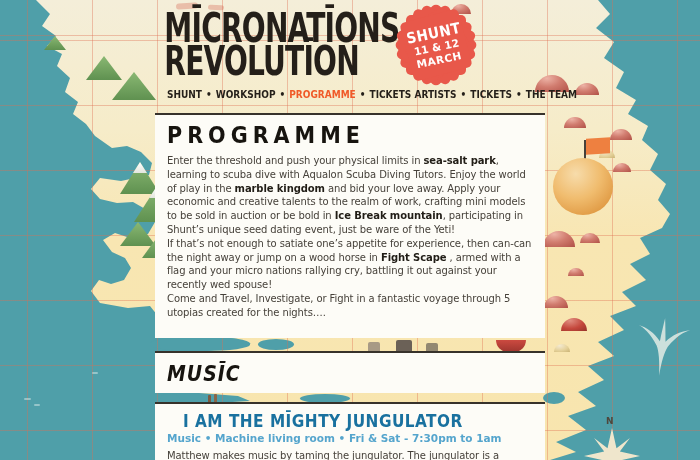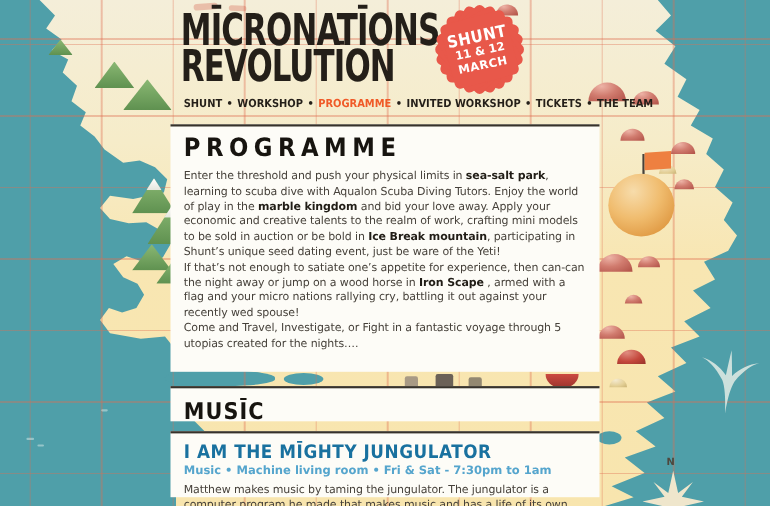--- a/index.html
+++ b/index.html
@@ -59,29 +59,29 @@
   .badge-l2{font-size:10.5px;font-weight:bold;line-height:13px;}
   .badge-l3{font-size:10.5px;font-weight:bold;letter-spacing:.5px;line-height:12px;}
   .nav{position:absolute;left:12px;top:89px;white-space:nowrap;
     font-size:10px;font-weight:bold;font-stretch:condensed;color:var(--ink);}
   .nav a{color:var(--ink);text-decoration:none;}
   .nav a.active{color:var(--accent);}
   .bullet{margin:0 4px;color:var(--ink);}
   .panel{background:var(--panel);border-top:2px solid #37322b;
     padding:5px 12px;box-sizing:border-box;}
   .panel-programme{height:225px;}
-  .panel-music{height:32px;margin-top:13px;}
+  .panel-music{height:42px;margin-top:13px;font-style:italic;}
   .panel-event{height:60px;margin-top:9px;}
   .h2{margin:2px 0 6px;font-size:23px;font-weight:bold;font-stretch:condensed;
     letter-spacing:5px;color:var(--heading);}
   .h2.music{font-size:21px;letter-spacing:1px;margin:4px 0;}
   .body-text p{margin:0;font-size:10px;line-height:13.8px;letter-spacing:-.1px;
     color:var(--body_text);}
   .body-text b{color:#211d16;}
-  .event-title{margin:2px 0 1px;font-size:17px;font-weight:bold;font-stretch:condensed;
+  .event-title{margin:2px 16px 1px;font-size:17px;font-weight:bold;font-stretch:condensed;
     letter-spacing:.5px;color:var(--blue);text-decoration:none;display:block;}
   .event-meta{margin:0 0 5px;font-size:10.5px;color:var(--blue_light);font-weight:bold;}
   .event-desc{margin:0;font-size:10px;line-height:13.8px;letter-spacing:-.1px;
     color:var(--body_text);}
 </style>
 </head>
 <body>
 
 <div class="stage">
 
@@ -161,29 +161,29 @@
         <div class="sq"></div>
         <div class="sq"></div>
         <div class="badge-text">
           <span class="badge-l1">SHUNT</span>
           <span class="badge-l2">11 &amp; 12</span>
           <span class="badge-l3">MARCH</span>
         </div>
       </div>
 
       <nav class="nav">
-        <a href="#">SHUNT</a><span class="bullet">•</span><a href="#">WORKSHOP</a><span class="bullet">•</span><a href="#" class="active">PROGRAMME</a><span class="bullet">•</span><a href="#">INVITED WORKSHOP</a><span class="bullet">•</span><a href="#">TICKETS</a><span class="bullet">•</span><a href="#">THE TEAM</a>
+        <a href="#">SHUNT</a><span class="bullet">•</span><a href="#">WORKSHOP</a><span class="bullet">•</span><a href="#" class="active">PROGRAMME</a><span class="bullet">•</span><a href="#">TICKETS ARTISTS</a><span class="bullet">•</span><a href="#">TICKETS</a><span class="bullet">•</span><a href="#">THE TEAM</a>
       </nav>
     </header>
 
     <section class="panel panel-programme">
       <h2 class="h2">PROGRAMME</h2>
       <div class="body-text">
         <p>Enter the threshold and push your physical limits in <b>sea-salt park</b>, learning to scuba dive with Aqualon Scuba Diving Tutors.  Enjoy the world of play in the <b>marble kingdom</b> and bid your love away.  Apply your economic and creative talents to the realm of work, crafting mini models to be sold in auction or be bold in <b>Ice Break mountain</b>, participating in Shunt’s unique seed dating event, just be ware of the Yeti!</p>
-        <p>If that’s not enough to satiate one’s appetite for experience, then can-can the night away or jump on a wood horse in <b>Iron Scape</b> , armed with a flag and your micro nations rallying cry, battling it out against your recently wed spouse!</p>
+        <p>If that’s not enough to satiate one’s appetite for experience, then can-can the night away or jump on a wood horse in <b>Fight Scape</b> , armed with a flag and your micro nations rallying cry, battling it out against your recently wed spouse!</p>
         <p>Come and Travel, Investigate, or Fight in a fantastic voyage through 5 utopias created for the nights….</p>
       </div>
     </section>
 
     <section class="panel panel-music">
       <h2 class="h2 music">MUSĪC</h2>
     </section>
 
     <section class="panel panel-event">
       <a href="#" class="event-title">I AM THE MĪGHTY JUNGULATOR</a>

